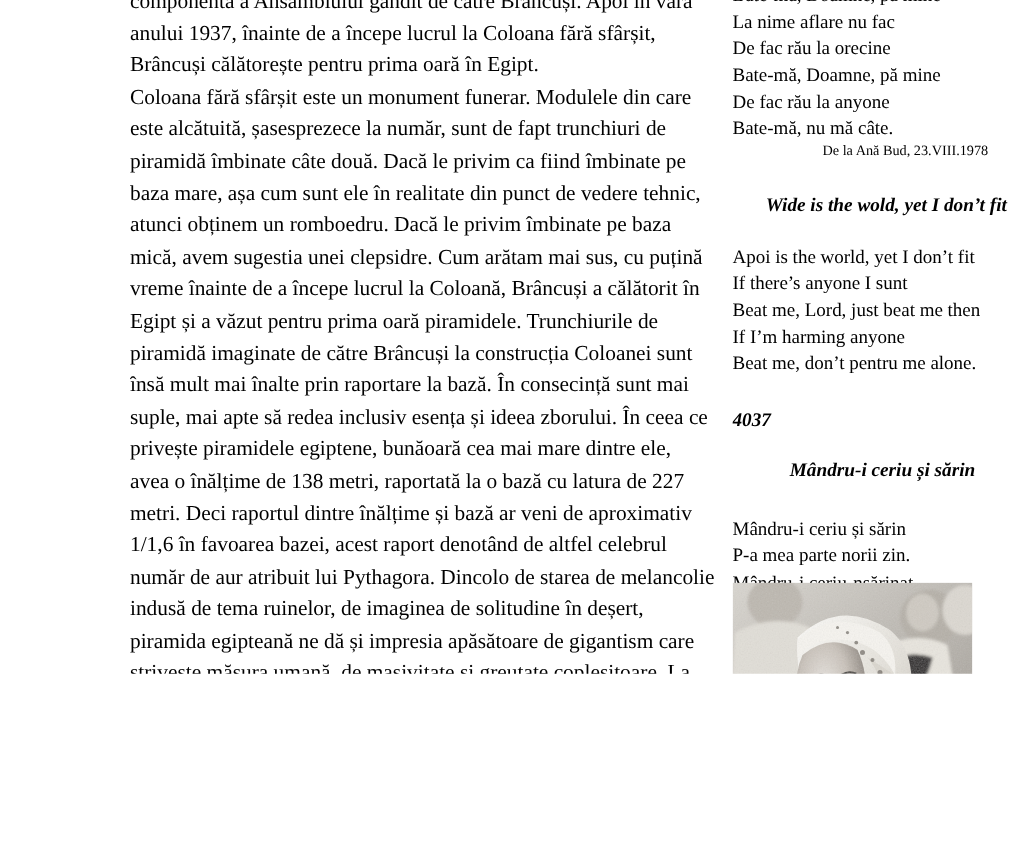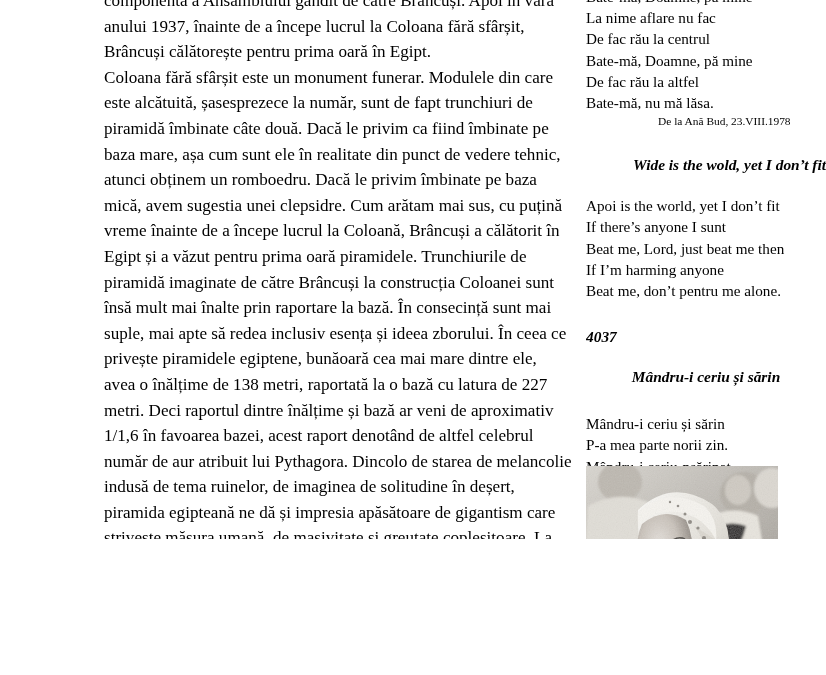--- a/index.html
+++ b/index.html
@@ -75,21 +75,21 @@
 
   .poem-title {
     font-size: 15.4px;
     line-height: 20px;
     font-weight: bold;
     font-style: italic;
     text-align: center;
     white-space: pre;
   }
   .poem-title.left-ish {
-    text-align: right;
+    text-align: center;
     padding-left: 6px;
   }
   .spacer-md { height: 20px; }
   .spacer-lg { height: 26px; }
 
   
   .photo-wrap {
     position: absolute;
     left: 586px;
     top: 466px;
@@ -111,24 +111,24 @@
   <div class="col-left">
     <p>componentă a Ansamblului gandit de către Brâncuși. Apoi în vara anului 1937, înainte de a începe lucrul la Coloana fără sfârșit, Brâncuși călătorește pentru prima oară în Egipt.</p>
     <p>Coloana fără sfârșit este un monument funerar. Modulele din care este alcătuită, șasesprezece la număr, sunt de fapt trunchiuri de piramidă îmbinate câte două. Dacă le privim ca fiind îmbinate pe baza mare, așa cum sunt ele în realitate din punct de vedere tehnic, atunci obținem un romboedru. Dacă le privim îmbinate pe baza mică, avem sugestia unei clepsidre. Cum arătam mai sus, cu puțină vreme înainte de a începe lucrul la Coloană, Brâncuși a călătorit în Egipt și a văzut pentru prima oară piramidele. Trunchiurile de piramidă imaginate de către Brâncuși la construcția Coloanei sunt însă mult mai înalte prin raportare la bază. În consecință sunt mai suple, mai apte să redea inclusiv esența și ideea zborului. În ceea ce privește piramidele egiptene, bunăoară cea mai mare dintre ele, avea o înălțime de 138 metri, raportată la o bază cu latura de 227 metri. Deci raportul dintre înălțime și bază ar veni de aproximativ 1/1,6 în favoarea bazei, acest raport denotând de altfel celebrul număr de aur atribuit lui Pythagora. Dincolo de starea de melancolie indusă de tema ruinelor, de imaginea de solitudine în deșert, piramida egipteană ne dă și impresia apăsătoare de gigantism care strivește măsura umană, de masivitate și greutate copleșitoare. La Brâncuși în schimb, trunchiul de piramidă din modului Coloanei are baza mare de 90 cm și înălțimea tot de 90 cm, baza mică fiind de 45 cm, adică jumătate din baza mare și din înălțime, iar înălțimea totală a romboedrului este de 1,80 metri, adică dublul bazei mari și al înălțimii fiecărui trunchi de piramidă ce intră în componența sa. Dacă prelungim imaginar trunchiul piramidei brâncușiene până la vârf, atunci vom obține o piramidă cu raportul de 2/1 în favoarea înălțimii, față de 1/1,6 în favoarea bazei, precum în cazul piramidei egiptene. Vârful piramidei imaginare a lui Brâncuși se va găsi exact în centrul romboedrului umător de pe Coloană. Efectele optice multiple sunt date tocmai de această aflare a unor raporturi desăvârșite a unor proporții care pot exprima perfect ideea înălțării imponderabile la cer, așa cum acest lucru s-a petrecut de bună seamă odinioară pe drumul spre Emaus, ideea zborului către infinit. Iar romboedrele Coloanei sunt în număr total de 16, adică numărul de aur 1,6 înmulțit cu decada sacră, de</p>
   </div>
 
   <div class="col-right">
 
     <div>
       <div class="verse-line">Bate-mă, Doamne, pă mine</div>
       <div class="verse-line">La nime aflare nu fac</div>
-      <div class="verse-line">De fac rău la centrul</div>
+      <div class="verse-line">De fac rău la orecine</div>
       <div class="verse-line">Bate-mă, Doamne, pă mine</div>
-      <div class="verse-line">De fac rău la altfel</div>
-      <div class="verse-line">Bate-mă, nu mă lăsa.</div>
+      <div class="verse-line">De fac rău la anyone</div>
+      <div class="verse-line">Bate-mă, nu mă câte.</div>
       <div class="attribution indented">De la Ană Bud, 23.VIII.1978</div>
     </div>
 
     <div class="spacer-lg"></div>
 
     <div>
       <div class="poem-title left-ish">Wide is the wold, yet I don’t fit</div>
       <div class="spacer-md"></div>
       <div class="verse-line">Apoi is the world, yet I don’t fit</div>
       <div class="verse-line">If there’s anyone I sunt</div>

